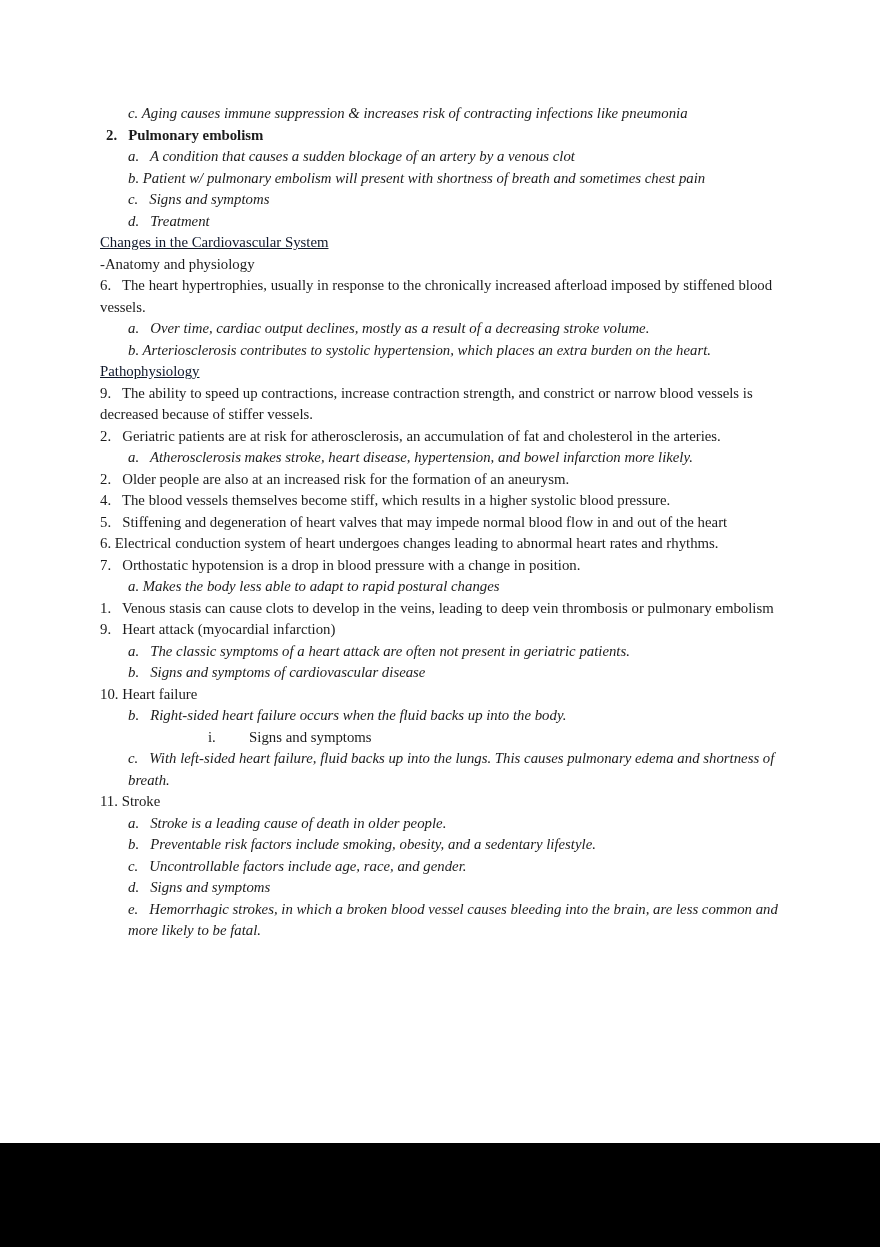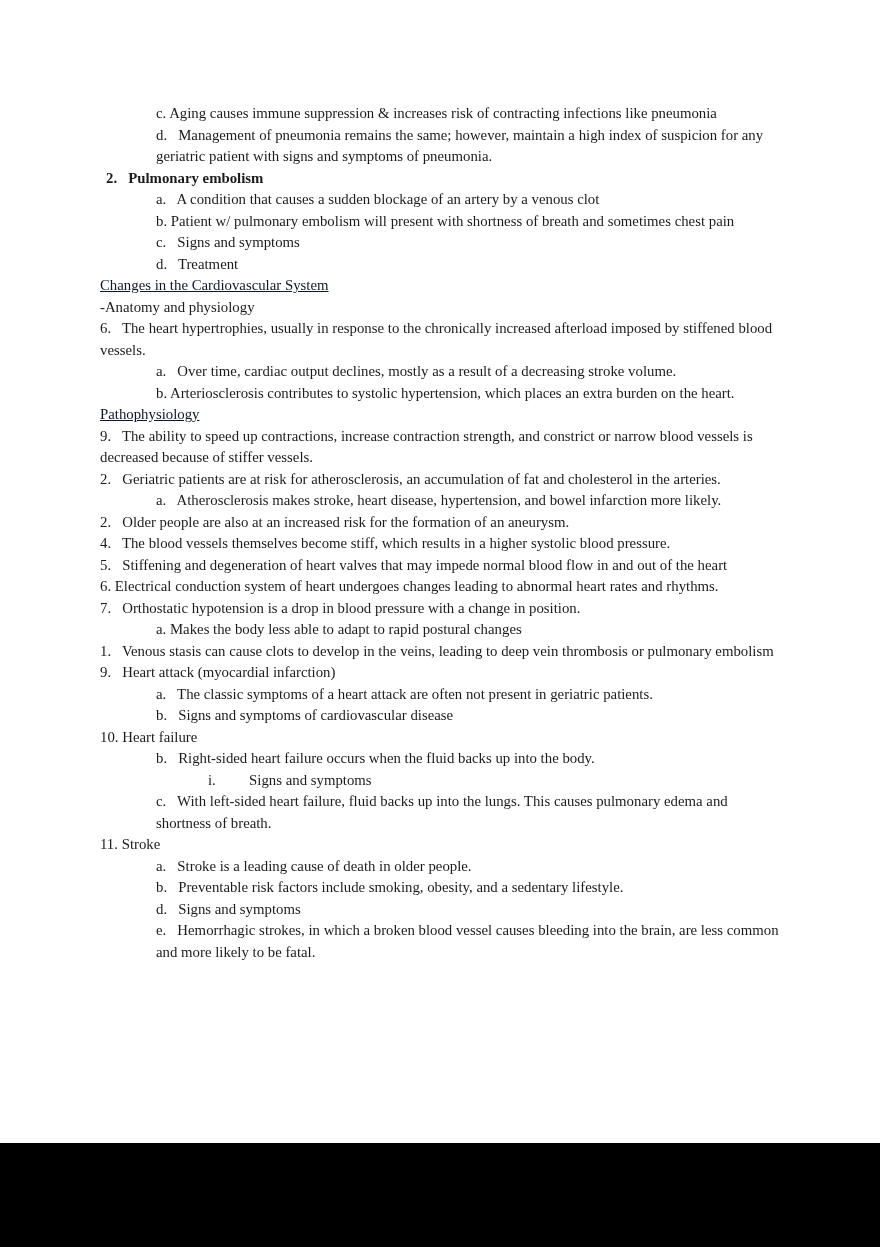--- a/index.html
+++ b/index.html
@@ -40,37 +40,36 @@
   .line {
     font-size: 14.8px;
     line-height: 21.5px;
     color: #1b1b1b;
     white-space: pre-wrap;
     font-family: "Liberation Serif", serif;
   }
   
   .lvl0  { margin-left: 0px; text-indent: 0; }
   .lvl1  { margin-left: 6px; font-weight: bold; }
-  .lvl2  { margin-left: 56px; }
+  .lvl2  { margin-left: 28px; font-style: italic; }
   .lvl3  { margin-left: 108px; }
   .heading {
     font-size: 14.8px;
     line-height: 21.5px;
     color: #0f172a;
     text-decoration: underline;
     font-family: "Liberation Serif", serif;
   }
 </style>
 </head>
 <body>
 
 <div id="page">
   <div id="content">
       <div class="line lvl2">c. Aging causes immune suppression &amp; increases risk of contracting infections like pneumonia</div>
-      <div class="line lvl2">d.   Management of pneumonia remains the same; however, maintain a high index of suspicion for any geriatric patient with signs and symptoms of pneumonia.</div>
       <div class="line lvl1">2.   Pulmonary embolism</div>
       <div class="line lvl2">a.   A condition that causes a sudden blockage of an artery by a venous clot</div>
       <div class="line lvl2">b. Patient w/ pulmonary embolism will present with shortness of breath and sometimes chest pain</div>
       <div class="line lvl2">c.   Signs and symptoms</div>
       <div class="line lvl2">d.   Treatment</div>
       <div class="line lvl0 heading">Changes in the Cardiovascular System</div>
       <div class="line lvl0">-Anatomy and physiology</div>
       <div class="line lvl0">6.   The heart hypertrophies, usually in response to the chronically increased afterload imposed by stiffened blood vessels.</div>
       <div class="line lvl2">a.   Over time, cardiac output declines, mostly as a result of a decreasing stroke volume.</div>
       <div class="line lvl2">b. Arteriosclerosis contributes to systolic hypertension, which places an extra burden on the heart.</div>
@@ -88,17 +87,18 @@
       <div class="line lvl0">9.   Heart attack (myocardial infarction)</div>
       <div class="line lvl2">a.   The classic symptoms of a heart attack are often not present in geriatric patients.</div>
       <div class="line lvl2">b.   Signs and symptoms of cardiovascular disease</div>
       <div class="line lvl0">10. Heart failure</div>
       <div class="line lvl2">b.   Right-sided heart failure occurs when the fluid backs up into the body.</div>
       <div class="line lvl3">i.         Signs and symptoms</div>
       <div class="line lvl2">c.   With left-sided heart failure, fluid backs up into the lungs. This causes pulmonary edema and shortness of breath.</div>
       <div class="line lvl0">11. Stroke</div>
       <div class="line lvl2">a.   Stroke is a leading cause of death in older people.</div>
       <div class="line lvl2">b.   Preventable risk factors include smoking, obesity, and a sedentary lifestyle.</div>
+      <div class="line lvl2">c.   Uncontrollable factors include age, race, and gender.</div>
       <div class="line lvl2">d.   Signs and symptoms</div>
       <div class="line lvl2">e.   Hemorrhagic strokes, in which a broken blood vessel causes bleeding into the brain, are less common and more likely to be fatal.</div>
     </div>
 </div>
 <div id="bottom-bar"></div>
 
 </body></html>

